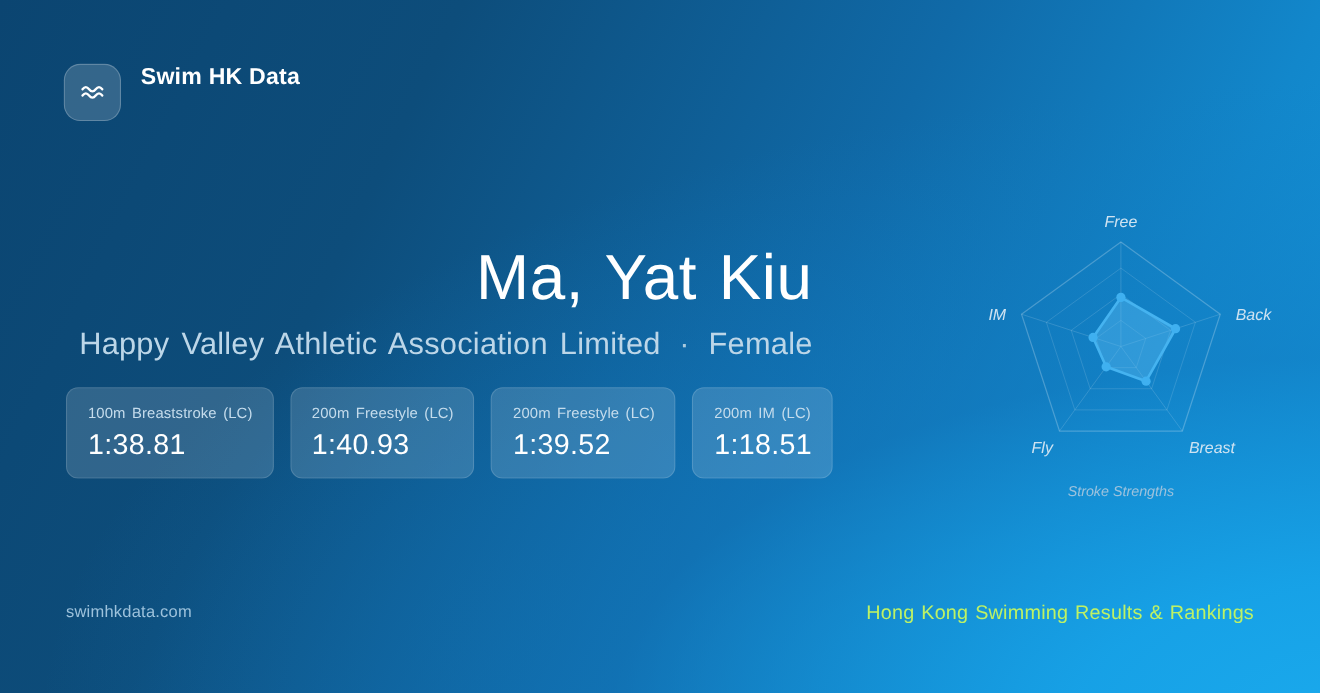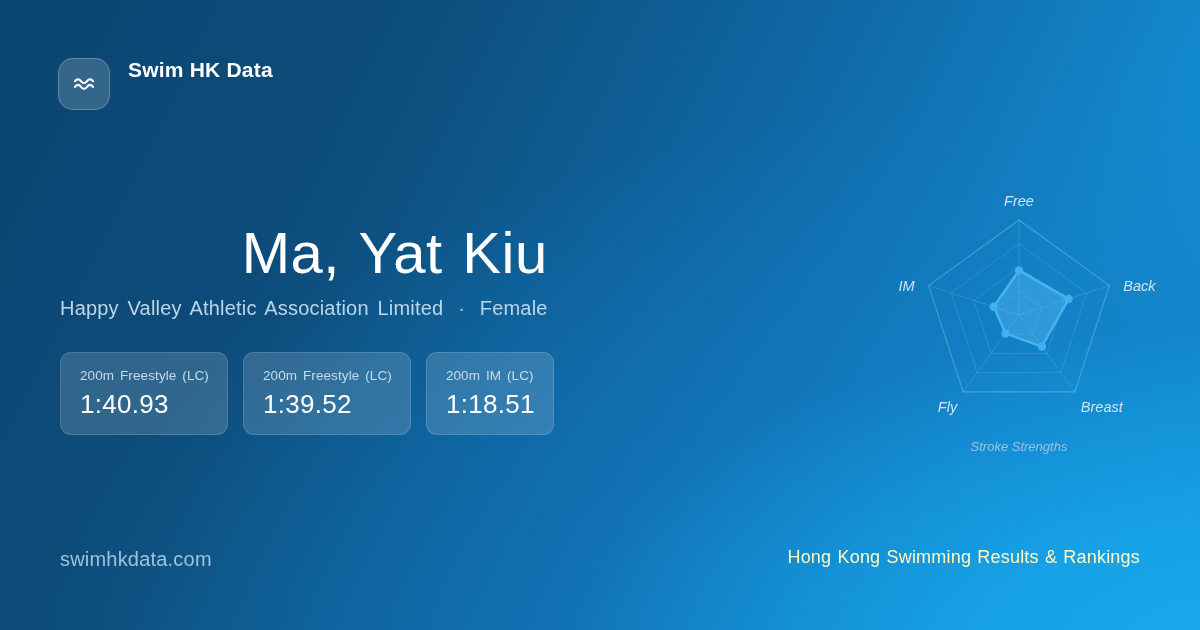--- a/index.html
+++ b/index.html
@@ -31,22 +31,22 @@
   .logo-tile svg { display:block; }
   .brand-name { color:#ffffff; font-size:21px; font-weight:600; letter-spacing:0.2px; }
 
   
   .hero { position:absolute; left:60px; top:222px; }
   .athlete-name {
     color:#ffffff; font-size:58px; font-weight:400; line-height:1.06;
     letter-spacing:0.5px; word-spacing:3px;text-align:right;
   }
   .athlete-meta {
-    margin-top:14px; color:#bcd6e8; font-size:20px; font-weight:400;
-    letter-spacing:0.2px; word-spacing:3px;
+    margin-top:14px; color:#bcd6e8; font-size:28px; font-weight:400;
+    letter-spacing:0.2px; word-spacing:3px;margin-left:12px;
   }
   .meta-sep { padding:0 6px; color:#a9cade; }
 
   
   .cards { position:absolute; left:60px; top:352px; display:flex; gap:15px; }
   .card {
     background: rgba(255,255,255,0.15);
     border:1px solid rgba(255,255,255,0.14);
     border-radius:11px;
     padding:15px 18px 14px 19px;
@@ -63,25 +63,25 @@
 
   
   .radar-wrap { position:absolute; left:869px; top:160px; width:300px; height:310px;font-style:italic; }
   .radar-wrap svg { display:block; overflow:visible; }
   .radar-axis-label { fill:#cfe3f1; font-size:14.5px; font-family:"Liberation Sans", sans-serif; }
   .radar-caption { fill:#9cc2dd; font-size:13px; font-family:"Liberation Sans", sans-serif; }
 
   
   .footer-left {
     position:absolute; left:60px; top:548px;
-    color:#9dc2dc; font-size:20px; letter-spacing:0.2px;
+    color:#9dc2dc; font-size:15px; letter-spacing:0.2px;
   }
   .footer-right {
     position:absolute; right:60px; top:547px;
-    color:#fef9c3; font-size:18px; letter-spacing:0.2px; word-spacing:1px;
+    color:#bef264; font-size:18px; letter-spacing:0.2px; word-spacing:1px;
   }
 </style>
 </head>
 <body>
 
 <div id="bg2"></div>
 
 <div class="page">
 
   <div class="brand">
@@ -99,20 +99,24 @@
   <div class="hero">
     <div class="athlete-name">Ma, Yat Kiu</div>
     <div class="athlete-meta">
       <span>Happy Valley Athletic Association Limited</span>
       <span class="meta-sep">·</span>
       <span>Female</span>
     </div>
   </div>
 
   <div class="cards">
+    <div class="card">
+      <div class="card-label">100m Breaststroke (LC)</div>
+      <div class="card-time">1:38.81</div>
+    </div>
     <div class="card">
       <div class="card-label">200m Freestyle (LC)</div>
       <div class="card-time">1:40.93</div>
     </div>
     <div class="card">
       <div class="card-label">200m Freestyle (LC)</div>
       <div class="card-time">1:39.52</div>
     </div>
     <div class="card">
       <div class="card-label">200m IM (LC)</div>

